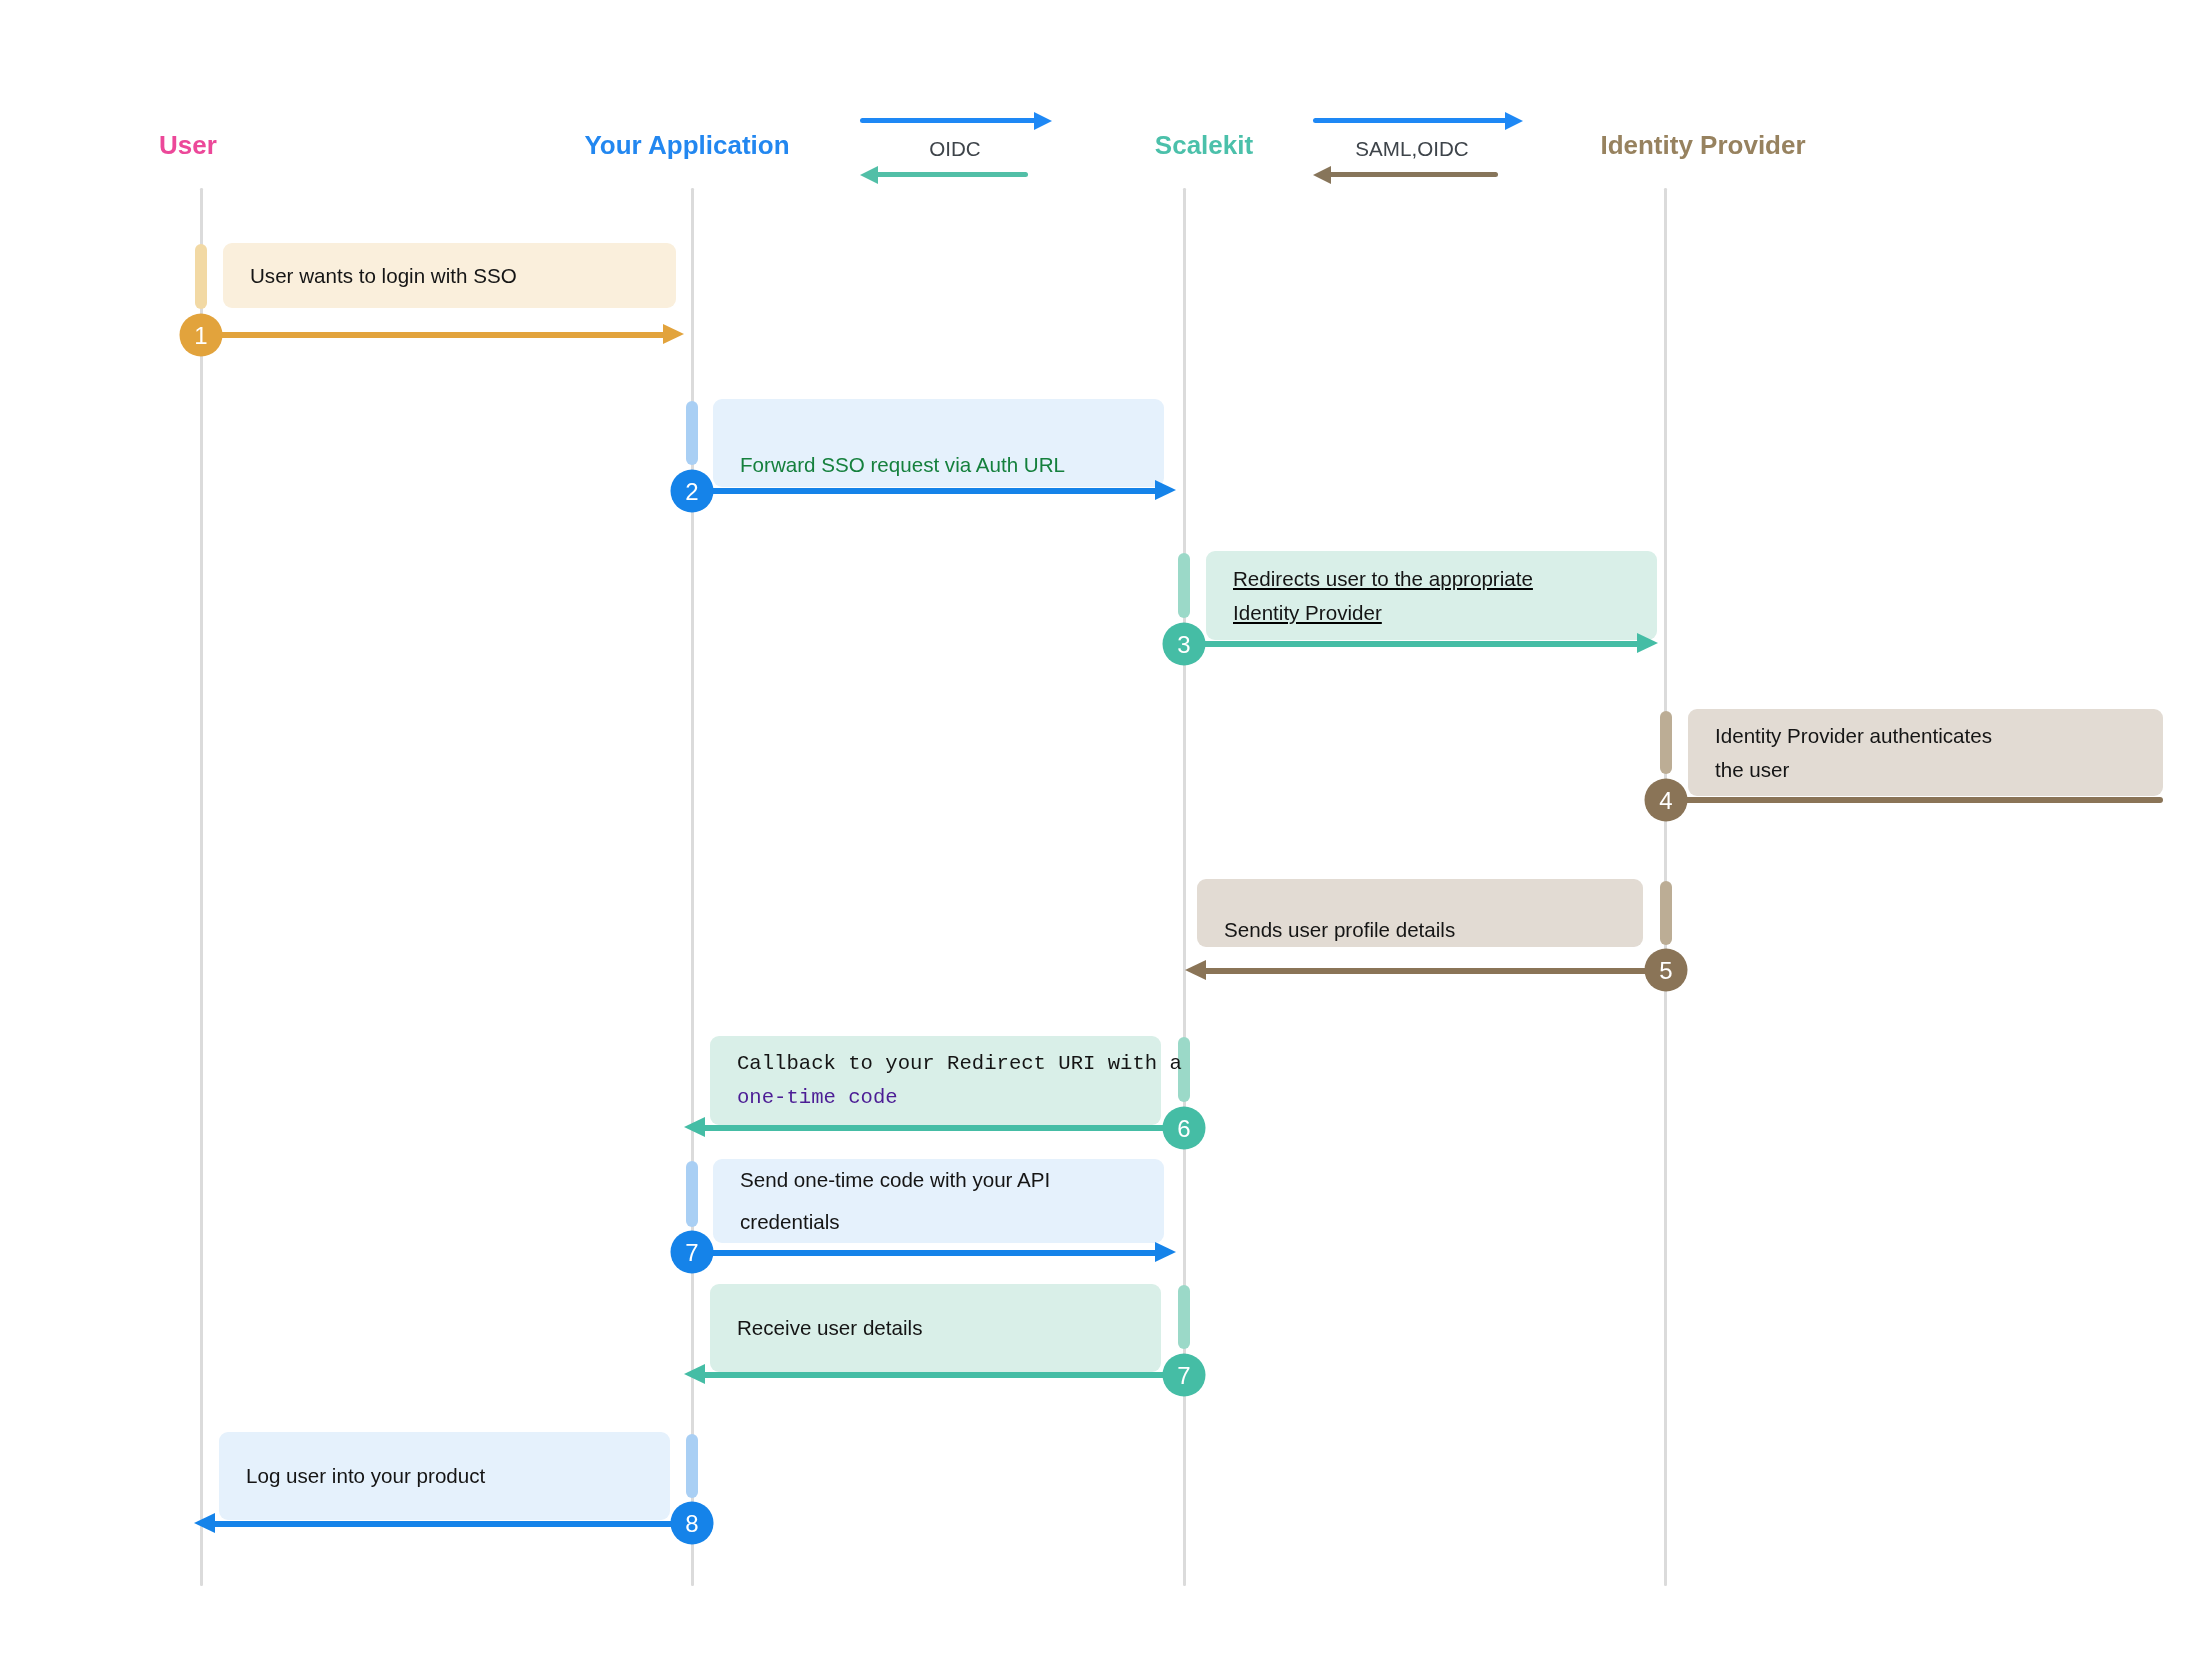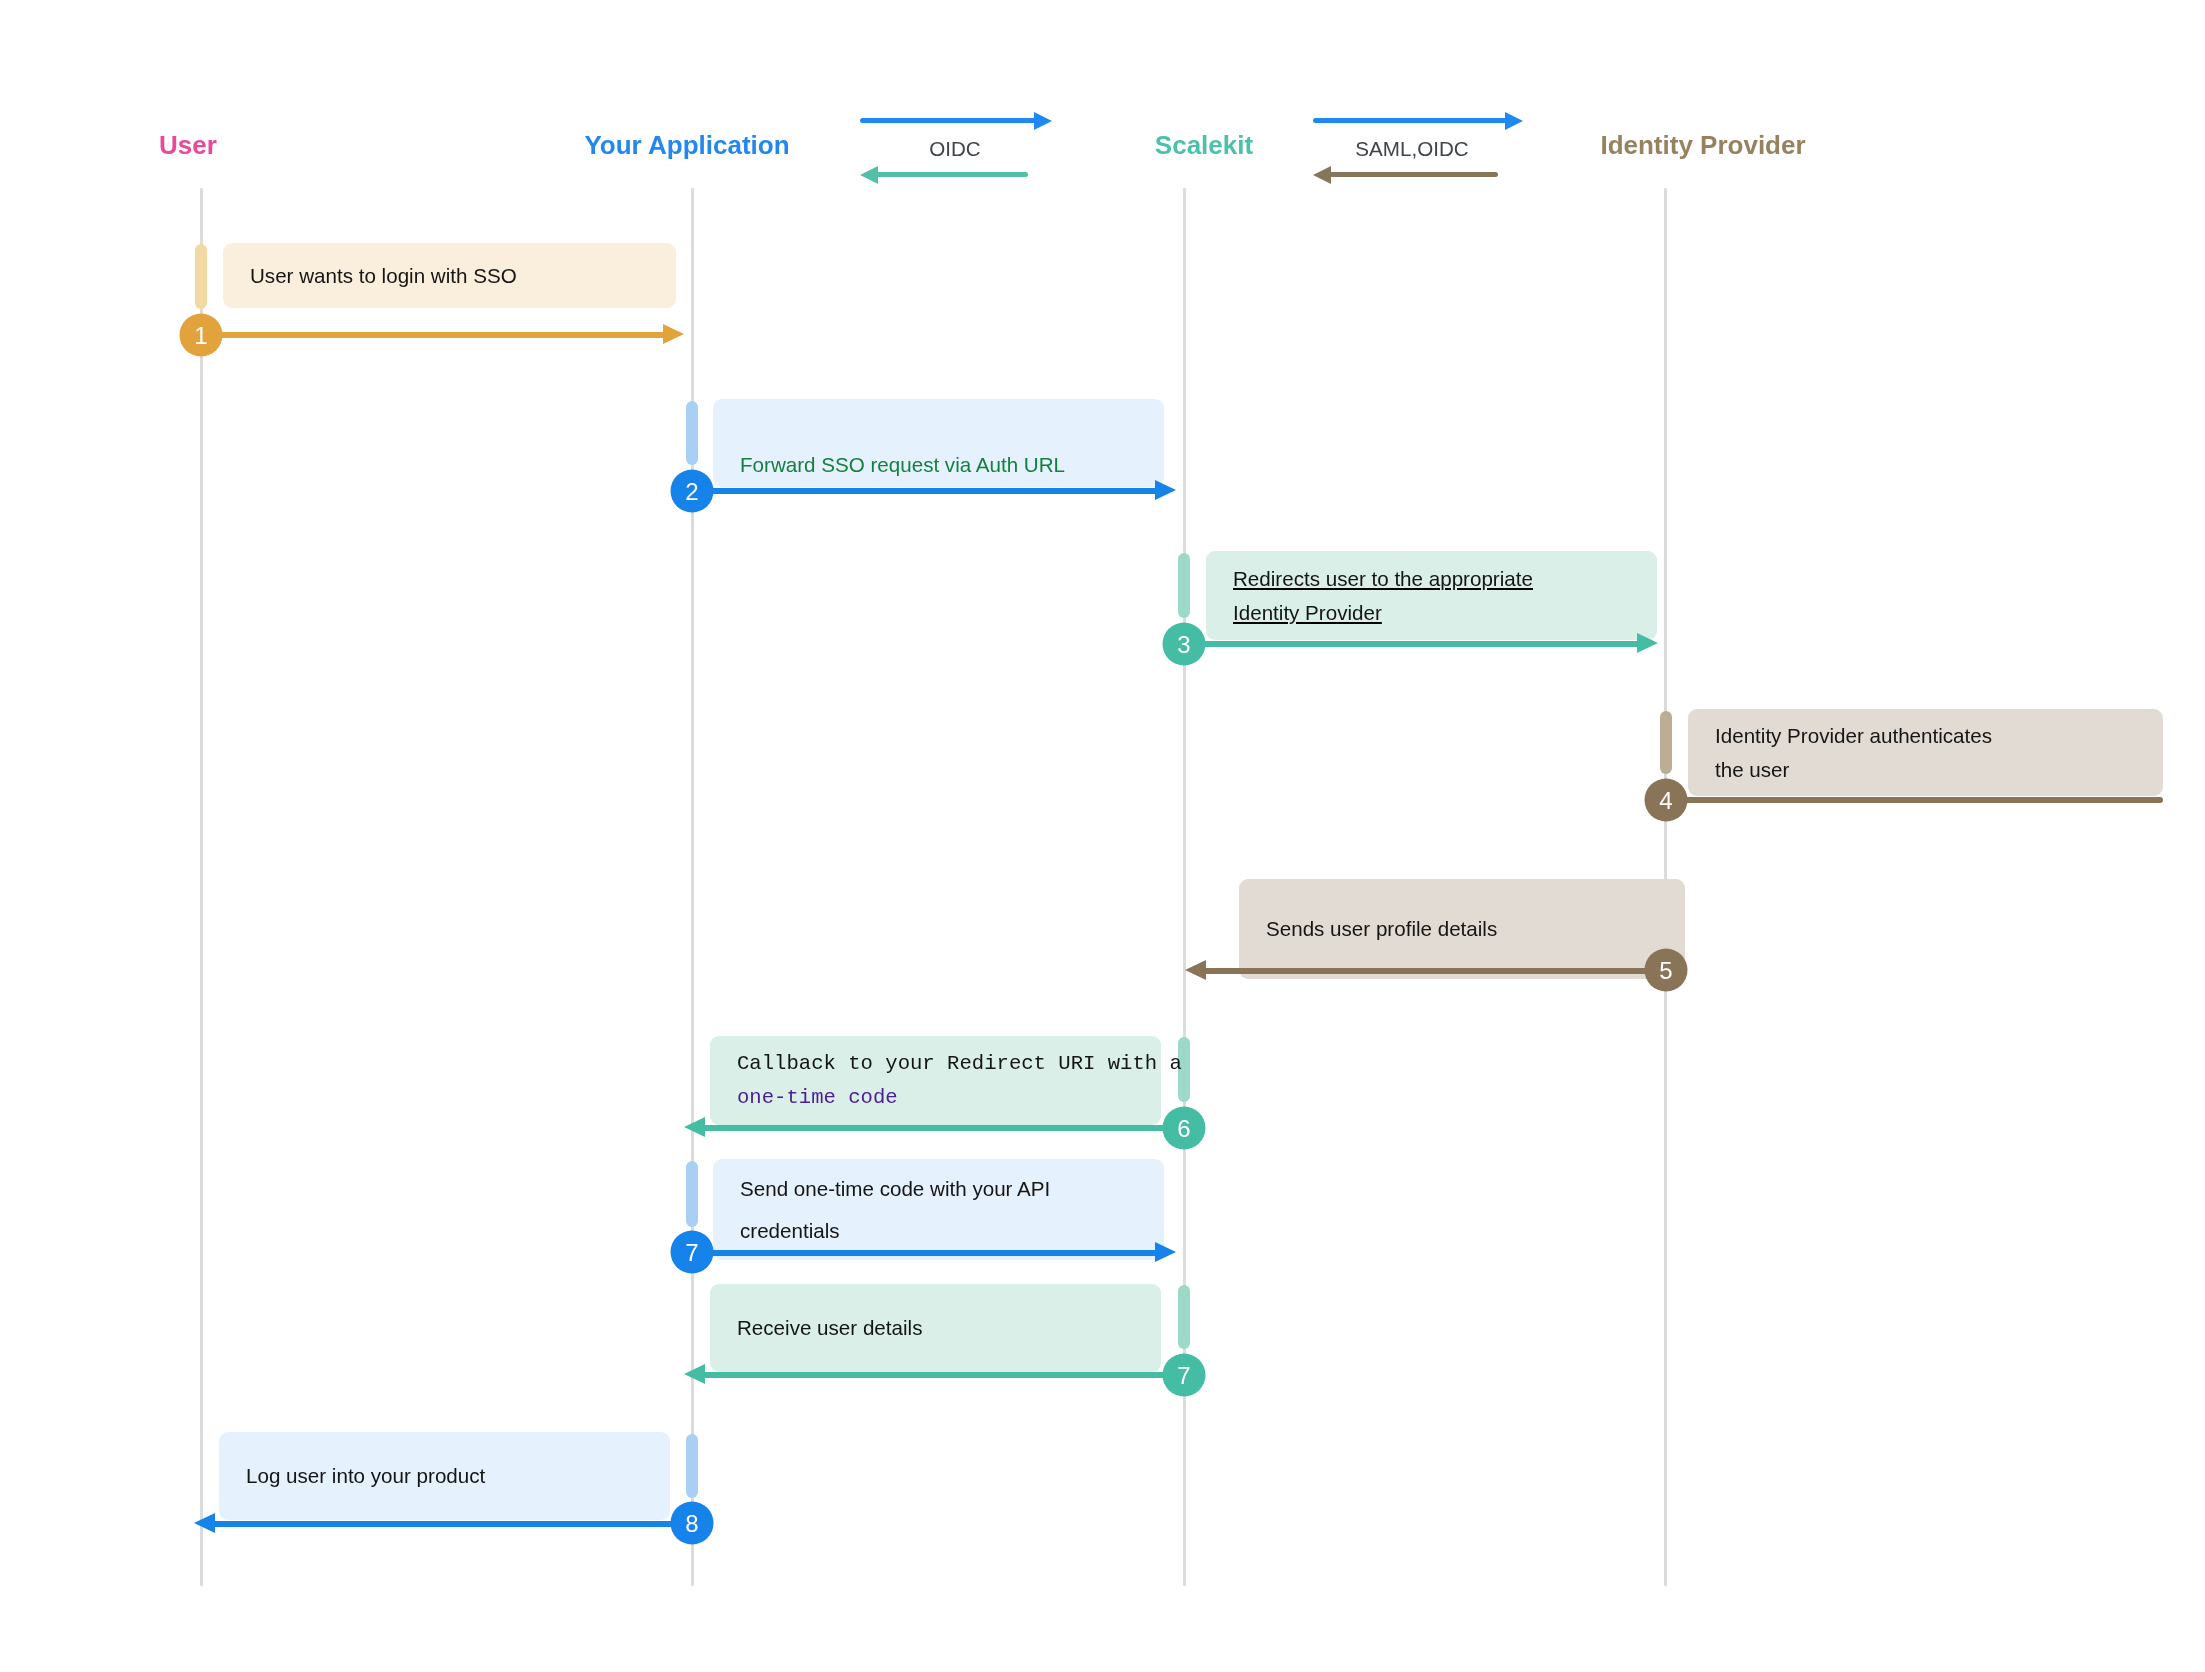--- a/index.html
+++ b/index.html
@@ -118,36 +118,36 @@
       <div class="head" style="left: 1637px; top: 633px; border-left: 21.4px solid rgb(69, 189, 165); border-top: 10.7px solid transparent; border-bottom: 10.7px solid transparent; z-index: 5;"></div>
       <div class="badge" style="left: 1184px; top: 644px; background: rgb(69, 189, 165);">3</div>
       <div class="activation" style="left: 1666px; top: 711px; height: 63px; background: rgb(188, 173, 149); z-index: 2;"></div>
       <div class="msg-box" style="left: 1688px; top: 709px; width: 475px; height: 87px; background: rgb(226, 219, 211); z-index: 2;">
         <div class="msg-line" style="color: rgb(21, 21, 21);">Identity Provider authenticates</div>
         <div class="msg-line" style="color: rgb(21, 21, 21);">the user</div>
       </div>
       <div class="arrow-line" style="left: 1666px; top: 797px; width: 497px; background: rgb(138, 116, 87);"></div>
       <div class="badge" style="left: 1666px; top: 800px; background: rgb(138, 116, 87);">4</div>
       <div class="activation" style="left: 1666px; top: 881px; height: 64px; background: rgb(188, 173, 149); z-index: 2;"></div>
-      <div class="msg-box" style="left: 1239px; top: 879px; width: 446px; height: 100px; background: rgb(226, 219, 211); z-index: 2;">
+      <div class="msg-box" style="left: 1197px; top: 879px; width: 446px; height: 68px; background: rgb(226, 219, 211); z-index: 2; justify-content: flex-end;">
         <div class="msg-line" style="color: rgb(21, 21, 21);">Sends user profile details</div>
       </div>
       <div class="arrow-line" style="left: 1200px; top: 968px; width: 466px; background: rgb(138, 116, 87);"></div>
       <div class="head" style="left: 1185px; top: 960px; border-right: 21.4px solid rgb(138, 116, 87); border-top: 10.7px solid transparent; border-bottom: 10.7px solid transparent; z-index: 5;"></div>
       <div class="badge" style="left: 1666px; top: 970px; background: rgb(138, 116, 87);">5</div>
       <div class="activation" style="left: 1184px; top: 1037px; height: 65px; background: rgb(155, 217, 200); z-index: 2;"></div>
       <div class="msg-box" style="left: 710px; top: 1036px; width: 451px; height: 89px; background: rgb(217, 239, 232); z-index: 2; font-family: Liberation Mono, monospace;">
         <div class="msg-line" style="color: rgb(21, 21, 21);">Callback to your Redirect URI with a</div>
         <div class="msg-line" style="color: #4c1d95;">one-time code</div>
       </div>
       <div class="arrow-line" style="left: 700px; top: 1125px; width: 484px; background: rgb(69, 189, 165);"></div>
       <div class="head" style="left: 684px; top: 1117px; border-right: 21.4px solid rgb(69, 189, 165); border-top: 10.7px solid transparent; border-bottom: 10.7px solid transparent; z-index: 5;"></div>
       <div class="badge" style="left: 1184px; top: 1128px; background: rgb(69, 189, 165);">6</div>
       <div class="activation" style="left: 692px; top: 1161px; height: 66px; background: rgb(169, 207, 244); z-index: 2;"></div>
-      <div class="msg-box" style="left: 713px; top: 1159px; width: 451px; height: 101px; background: rgb(229, 241, 252); z-index: 2; gap: 8px;">
+      <div class="msg-box" style="left: 713px; top: 1159px; width: 451px; height: 84px; background: rgb(229, 241, 252); z-index: 2; gap: 8px;">
         <div class="msg-line" style="color: rgb(21, 21, 21);">Send one-time code with your API</div>
         <div class="msg-line" style="color: rgb(21, 21, 21);">credentials</div>
       </div>
       <div class="arrow-line" style="left: 692px; top: 1250px; width: 469px; background: rgb(21, 131, 233);"></div>
       <div class="head" style="left: 1155px; top: 1242px; border-left: 21.4px solid rgb(21, 131, 233); border-top: 10.7px solid transparent; border-bottom: 10.7px solid transparent; z-index: 5;"></div>
       <div class="badge" style="left: 692px; top: 1252px; background: rgb(21, 131, 233);">7</div>
       <div class="activation" style="left: 1184px; top: 1285px; height: 64px; background: rgb(155, 217, 200); z-index: 2;"></div>
       <div class="msg-box" style="left: 710px; top: 1284px; width: 451px; height: 88px; background: rgb(217, 239, 232); z-index: 2;">
         <div class="msg-line" style="color: rgb(21, 21, 21);">Receive user details</div>
       </div>

